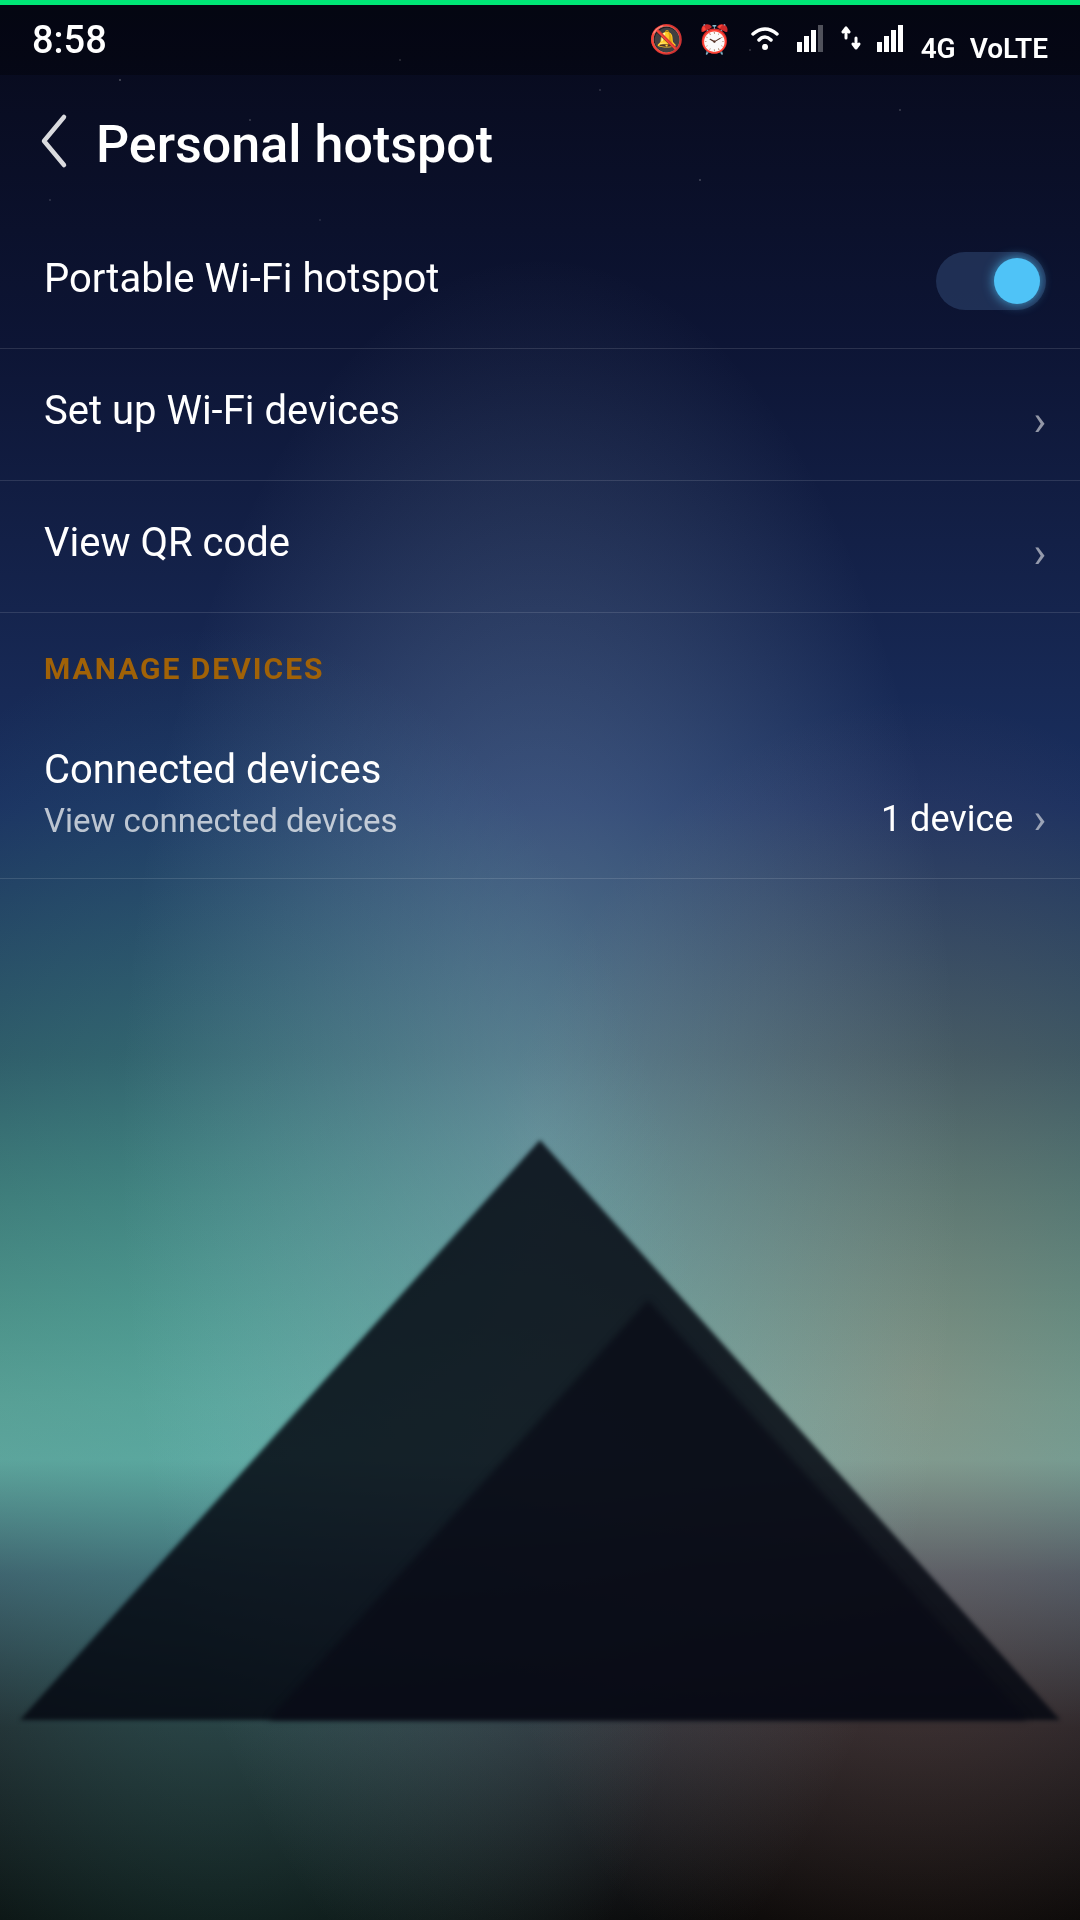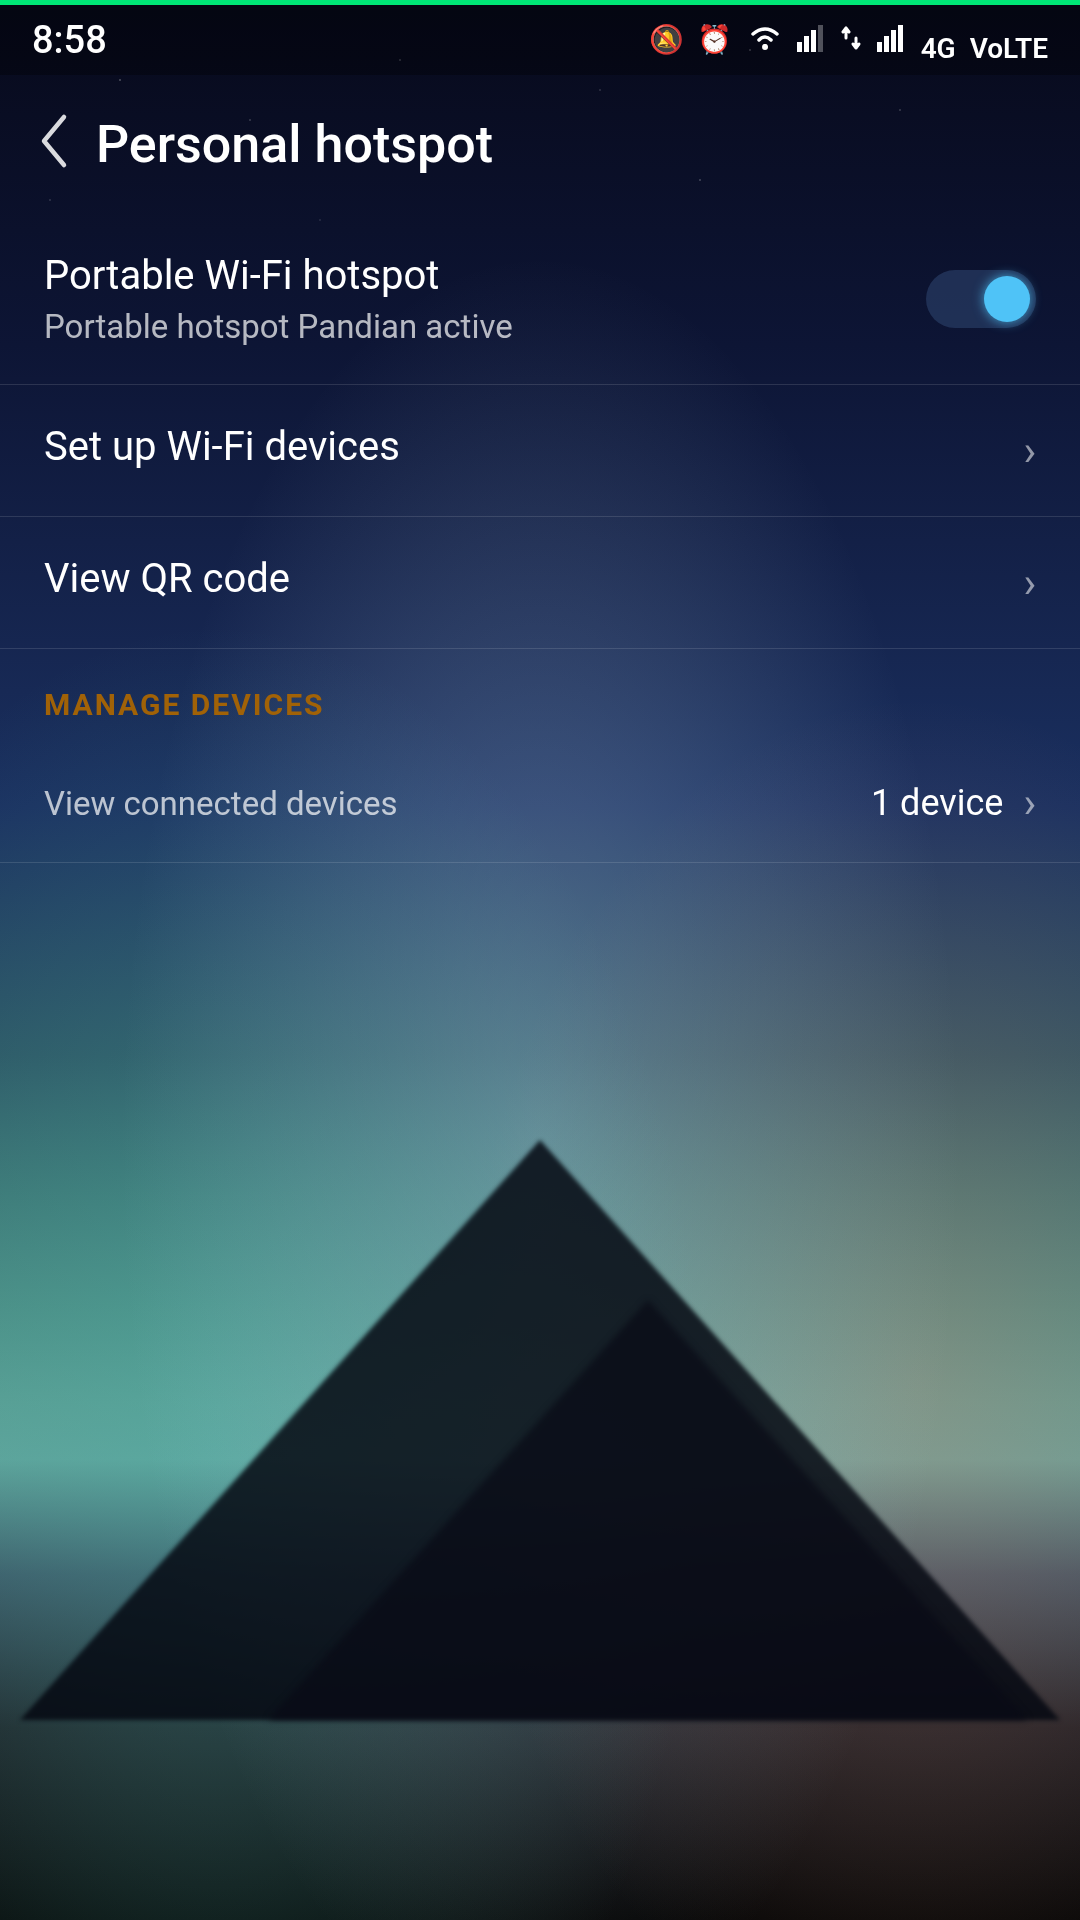--- a/index.html
+++ b/index.html
@@ -158,23 +158,23 @@
       font-weight: 500;
     }
 
     
     .settings-list {
       width: 100%;
     }
 
     .settings-item {
       display: flex;
-      align-items: center;
+      align-items: flex-end;
       justify-content: space-between;
-      padding: 38px 44px 38px 44px;
+      padding: 38px 34px 38px 44px;
       border-bottom: 1px solid rgba(255,255,255,0.12);
       cursor: pointer;
     }
 
     .settings-item:last-child {
       border-bottom: 1px solid rgba(255,255,255,0.12);
     }
 
     .item-left {
       flex: 1;
@@ -320,21 +320,20 @@
       </svg>
     </span>
     <span class="header-title">Personal hotspot</span>
   </div>
 
   <div class="settings-list">
 
     <div class="settings-item">
       <div class="item-left">
         <div class="item-title">Portable Wi-Fi hotspot</div>
-        <div class="item-subtitle">Portable hotspot Pandian active</div>
       </div>
       <div class="item-right">
         <div class="toggle on">
           <div class="toggle-knob"></div>
         </div>
       </div>
     </div>
 
     <div class="settings-item">
       <div class="item-left">
@@ -353,20 +352,21 @@
         <span class="chevron">›</span>
       </div>
     </div>
 
     <div class="section-header">
       <span class="section-header-text">MANAGE DEVICES</span>
     </div>
 
     <div class="settings-item">
       <div class="item-left">
+        <div class="item-title">Connected devices</div>
         <div class="item-subtitle">View connected devices</div>
       </div>
       <div class="item-right">
         <span class="device-count">1 device</span>
         <span class="chevron">›</span>
       </div>
     </div>
 
   </div>
 </div>

